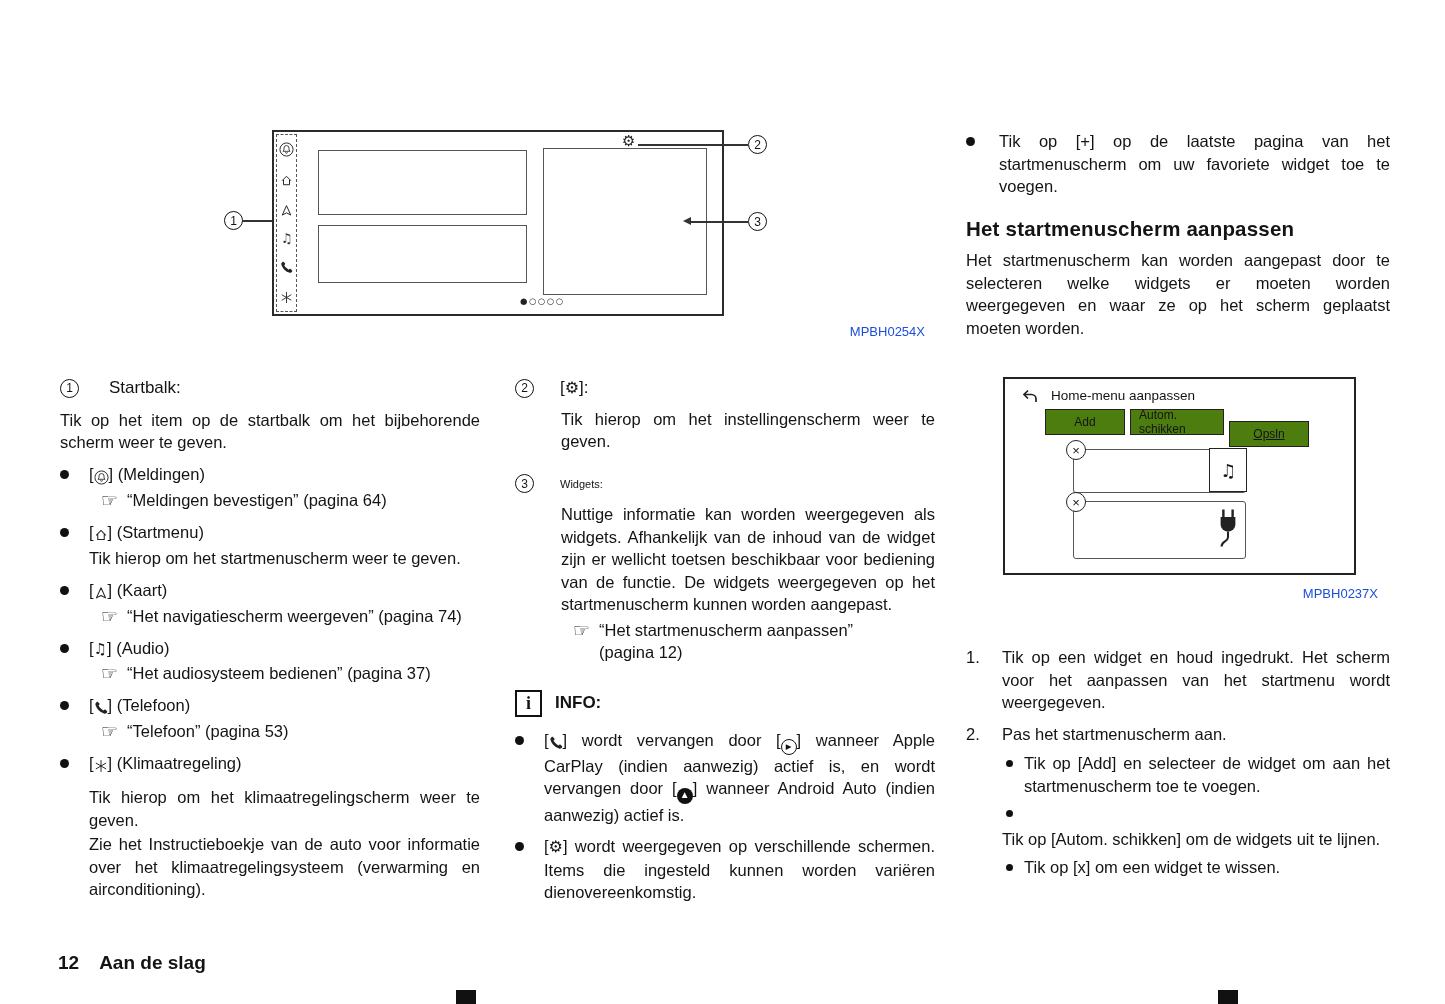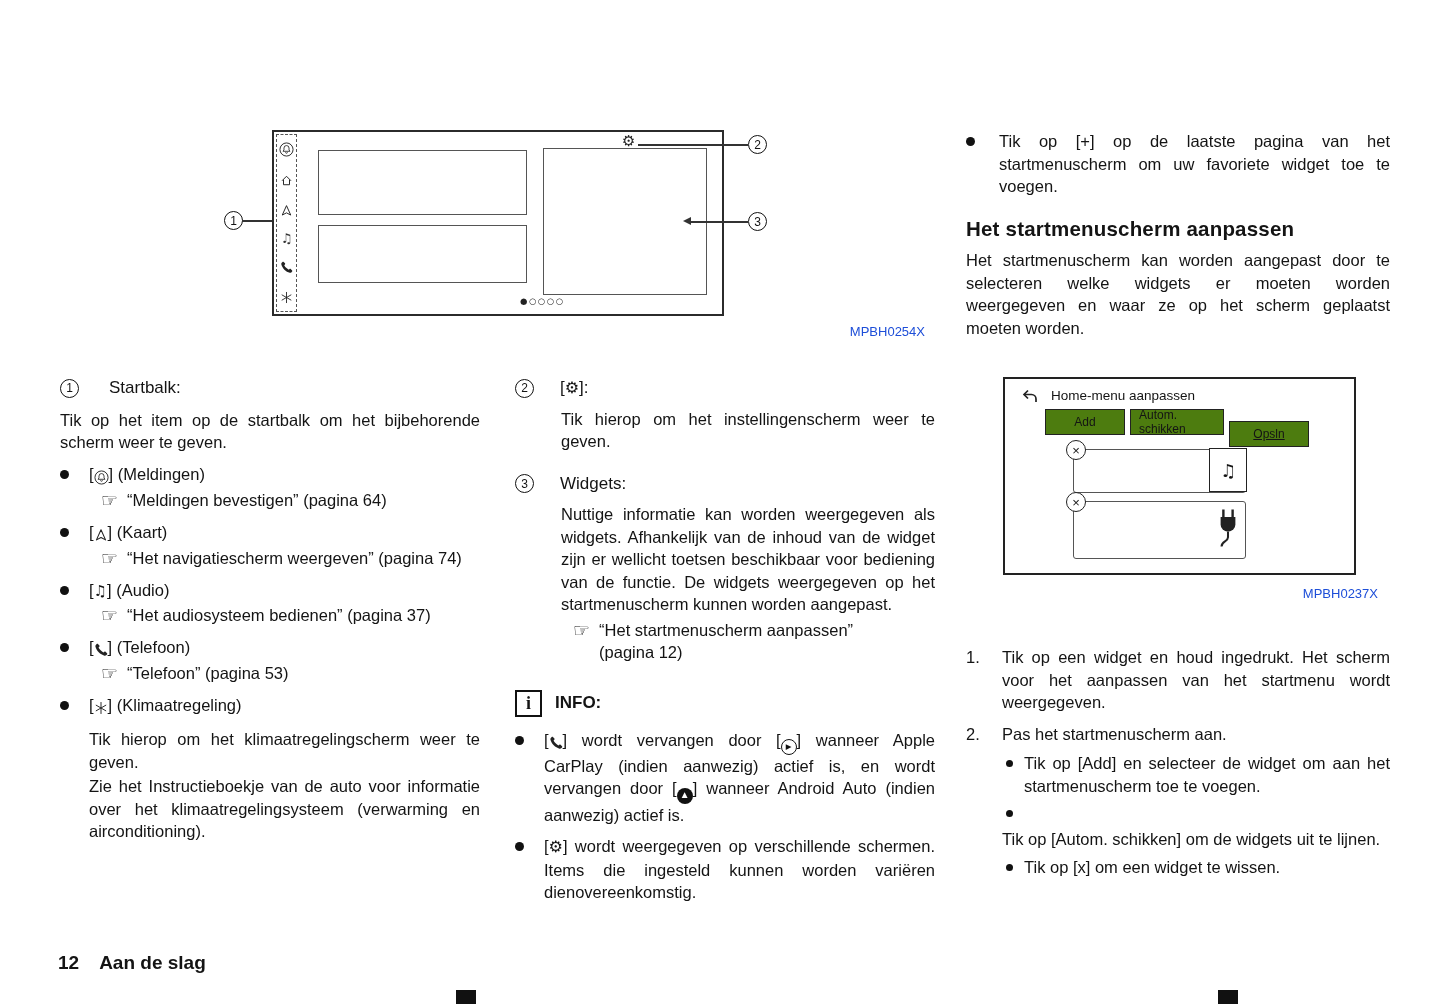--- a/index.html
+++ b/index.html
@@ -113,20 +113,29 @@
                 <path d="M8 3.8a2.7 2.7 0 0 1 2.7 2.7v1.9l1 1.5H4.3l1-1.5V6.5A2.7 2.7 0 0 1 8 3.8z" fill="none" stroke="currentColor" stroke-width="0.9"></path>
                 <path d="M7 11a1 1 0 0 0 2 0" fill="none" stroke="currentColor" stroke-width="0.9"></path>
               </svg></span><span>]</span> <span>(Meldingen)</span></div>
         <div class="ref">
             <span class="hand g">☞</span>
             <span>“Meldingen bevestigen” (pagina 64)</span>
           </div>
       </div>
     </div>
 
+    <div class="li">
+      <span class="dot"></span>
+      <div class="li-body">
+        <div><span>[</span><span class="icn"><svg width="14" height="14" viewBox="0 0 16 16">
+                <path d="M2.5 8.3 8 2.8l5.5 5.5M4.3 7v6.2h7.4V7" fill="none" stroke="currentColor" stroke-width="1.2"></path>
+              </svg></span><span>]</span> <span>(Startmenu)</span></div>
+        <div class="just" style="margin-top:2px;">Tik hierop om het startmenuscherm weer te geven.</div>
+      </div>
+    </div>
 
     <div class="li">
       <span class="dot"></span>
       <div class="li-body">
         <div><span>[</span><span class="icn"><svg width="14" height="14" viewBox="0 0 16 16">
                 <path d="M8 2 13.2 13.6 8 10.9 2.8 13.6Z" fill="none" stroke="currentColor" stroke-width="1.2" stroke-linejoin="round"></path>
               </svg></span><span>]</span> <span>(Kaart)</span></div>
         <div class="ref">
             <span class="hand g">☞</span>
             <span class="just" style="flex:1;">“Het navigatiescherm weergeven” (pagina 74)</span>
@@ -172,21 +181,21 @@
 
   <div class="col" style="left:515px; top:377px; width:420px;">
     <div class="numrow" style="gap:26px;">
       <span class="circnum">2</span>
       <span style="font-size:17px;"><span>[</span><span class="g" style="font-size:16px;">⚙</span><span>]:</span></span>
     </div>
     <div class="just" style="margin:8px 0 0 46px;">Tik hierop om het instellingenscherm weer te geven.</div>
 
     <div class="numrow" style="gap:26px; margin-top:20px;">
       <span class="circnum">3</span>
-      <span style="font-size:17px;">Widgets:</span>
+      <span style="font-size:11px;">Widgets:</span>
     </div>
     <div class="just" style="margin:8px 0 0 46px;">Nuttige informatie kan worden weergegeven als widgets. Afhankelijk van de inhoud van de widget zijn er wellicht toetsen beschikbaar voor bediening van de functie. De widgets weergegeven op het startmenuscherm kunnen worden aangepast.</div>
     <div class="ref" style="margin:3px 0 0 46px;">
       <span class="hand g">☞</span>
       <span style="max-width:300px;">“Het startmenuscherm aanpassen” (pagina 12)</span>
     </div>
 
     <div style="display:flex; align-items:center; gap:13px; margin-top:26px;">
       <span class="infoicon">
           <span>i</span>

